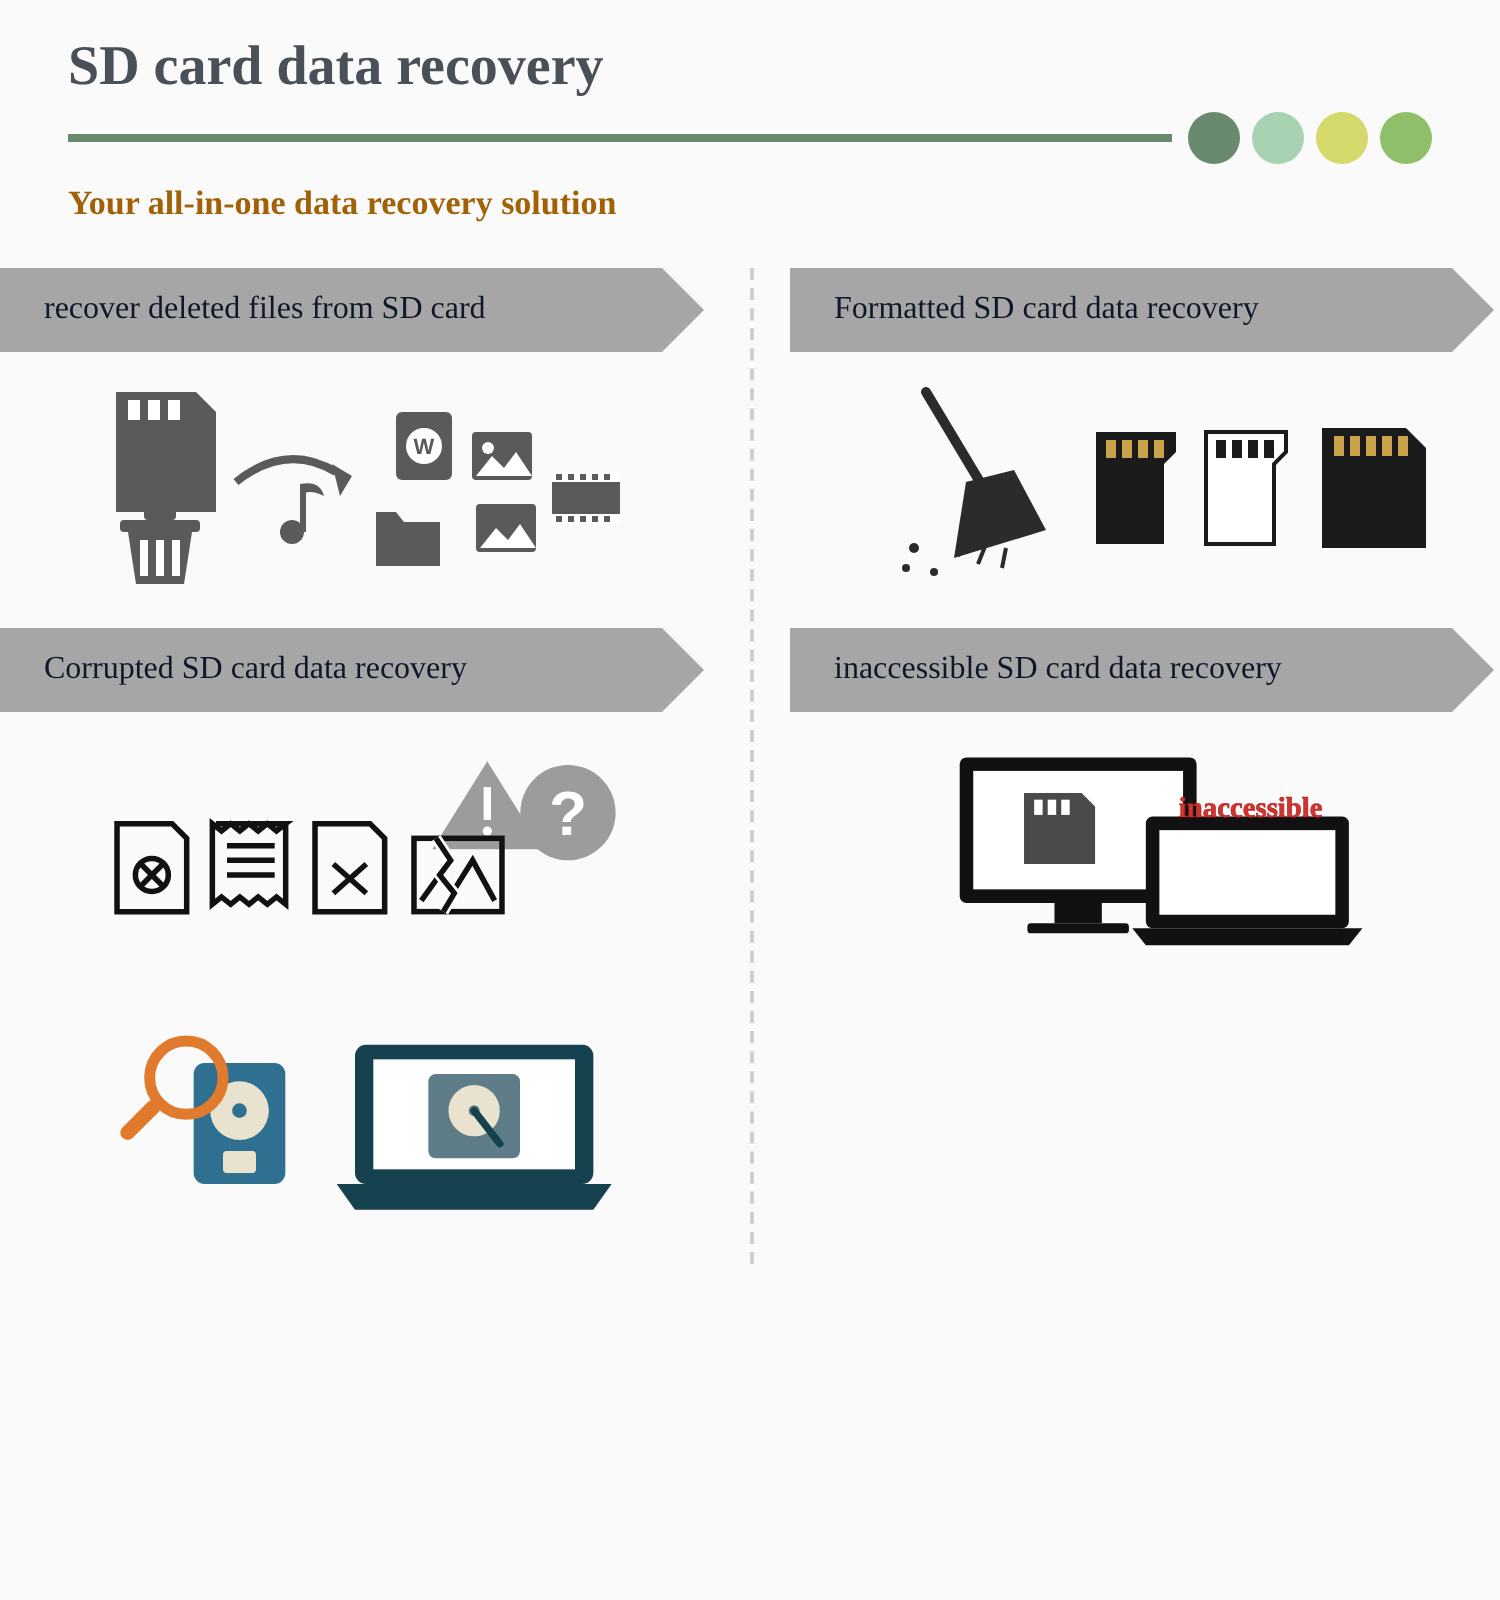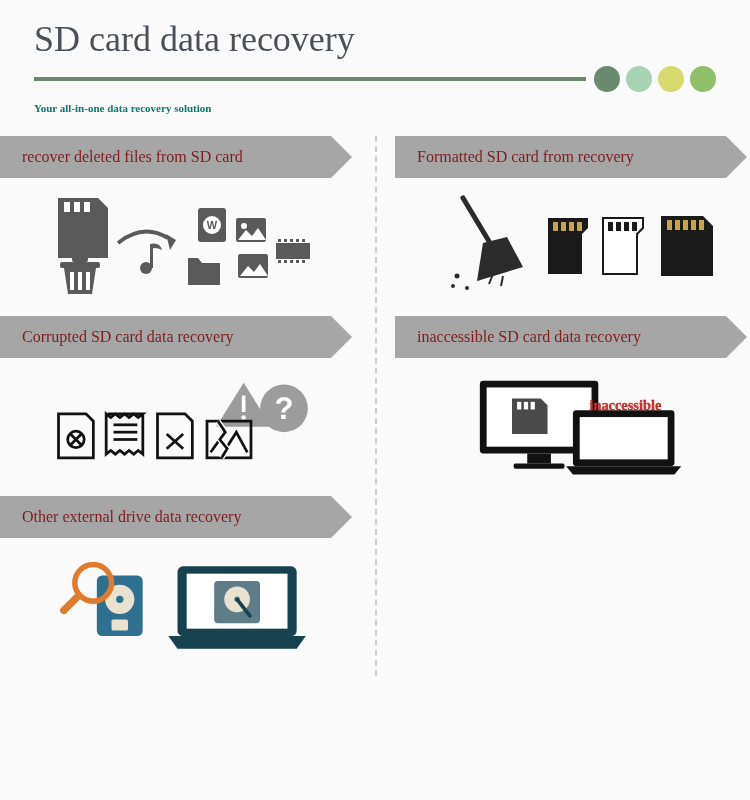--- a/index.html
+++ b/index.html
@@ -7,37 +7,37 @@
     width: 750px;
     height: 800px;
     font-family: Georgia, "Times New Roman", serif;
     background: #fafafa;
     color: #333;
     overflow: hidden;
   }
   .page { padding: 18px 0 0 0; }
   .header { padding: 0 34px; }
   .title {
-    font-size: 36px;
-    font-weight: 400;
+    font-size: 28px;
+    font-weight: 700;
     color: #495057;
     margin-bottom: 6px;
   }
   .rule-row { display: flex; align-items: center; gap: 8px; }
   .rule {
     flex: 1;
     height: 4px;
     background: #6a8a6f;
   }
   .dots { display: flex; gap: 6px; }
   .dot { width: 26px; height: 26px; border-radius: 50%; }
   .subtitle {
-    font-size: 11px;
+    font-size: 17px;
     font-weight: 700;
-    color: #0f766e;
+    color: #a16207;
     margin: 10px 0 22px 0;
   }
   .grid {
     position: relative;
     display: grid;
     grid-template-columns: 1fr 1fr;
     gap: 0 40px;
     padding: 0;
   }
   .divider {
@@ -45,21 +45,21 @@
     left: 50%;
     top: 0;
     bottom: 0;
     border-left: 2px dashed #cfcfcf;
   }
   .cell { padding: 0 0 8px 0; }
   .banner {
     position: relative;
     height: 42px;
     background: #a6a6a6;
-    color: #7f1d1d;
+    color: #0f172a;
     display: flex;
     align-items: center;
     padding-left: 22px;
     font-size: 16px;
     font-family: Georgia, serif;
     width: calc(100% - 24px);
   }
   .banner::after {
     content: "";
     position: absolute;
@@ -178,21 +178,21 @@
               <rect x="246" y="72" width="3" height="3" fill="#5a5a5a"></rect>
               <rect x="252" y="72" width="3" height="3" fill="#5a5a5a"></rect>
               <rect x="258" y="72" width="3" height="3" fill="#5a5a5a"></rect>
               <rect x="264" y="72" width="3" height="3" fill="#5a5a5a"></rect>
           </g>
         </svg>
       </div>
     </div>
 
     <div class="cell">
-      <div class="banner">Formatted SD card from recovery</div>
+      <div class="banner">Formatted SD card data recovery</div>
       <div class="illus">
         <svg viewBox="0 0 300 110">
 
           <g>
             <line x1="40" y1="10" x2="70" y2="60" stroke="#2b2b2b" stroke-width="5" stroke-linecap="round"></line>
             <path d="M60 55 l24 -6 16 30 -46 14 z" fill="#2b2b2b"></path>
             <g stroke="#2b2b2b" stroke-width="2">
                 <line x1="56" y1="92" x2="60" y2="84"></line>
                 <line x1="66" y1="96" x2="70" y2="86"></line>
                 <line x1="78" y1="98" x2="80" y2="88"></line>
@@ -297,21 +297,20 @@
             <rect x="158" y="58" width="104" height="50" fill="#fff"></rect>
             <path d="M142 116 h136 l-8 10 h-120 z"></path>
           </g>
           <text x="212" y="50" text-anchor="middle" class="inaccessible-label">inaccessible</text>
         </svg>
       </div>
     </div>
 
 
     <div class="cell">
-      <div class="banner">Other external drive data recovery</div>
       <div class="illus">
         <svg viewBox="0 0 300 120">
 
           <g>
             <rect x="62" y="30" width="50" height="66" rx="6" fill="#2f6f8f"></rect>
             <circle cx="87" cy="56" r="16" fill="#e8e2cf"></circle>
             <circle cx="87" cy="56" r="4" fill="#2f6f8f"></circle>
             <rect x="78" y="78" width="18" height="12" rx="2" fill="#e8e2cf"></rect>
             <circle cx="58" cy="38" r="20" fill="none" stroke="#e07b2e" stroke-width="6"></circle>
             <line x1="40" y1="54" x2="26" y2="68" stroke="#e07b2e" stroke-width="8" stroke-linecap="round"></line>

